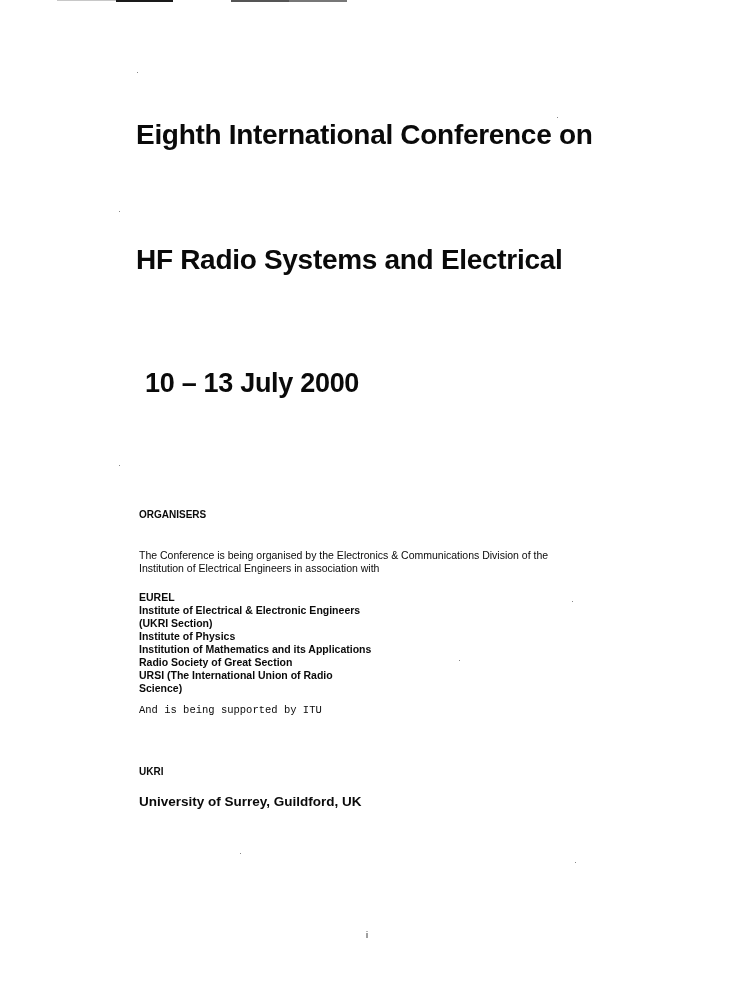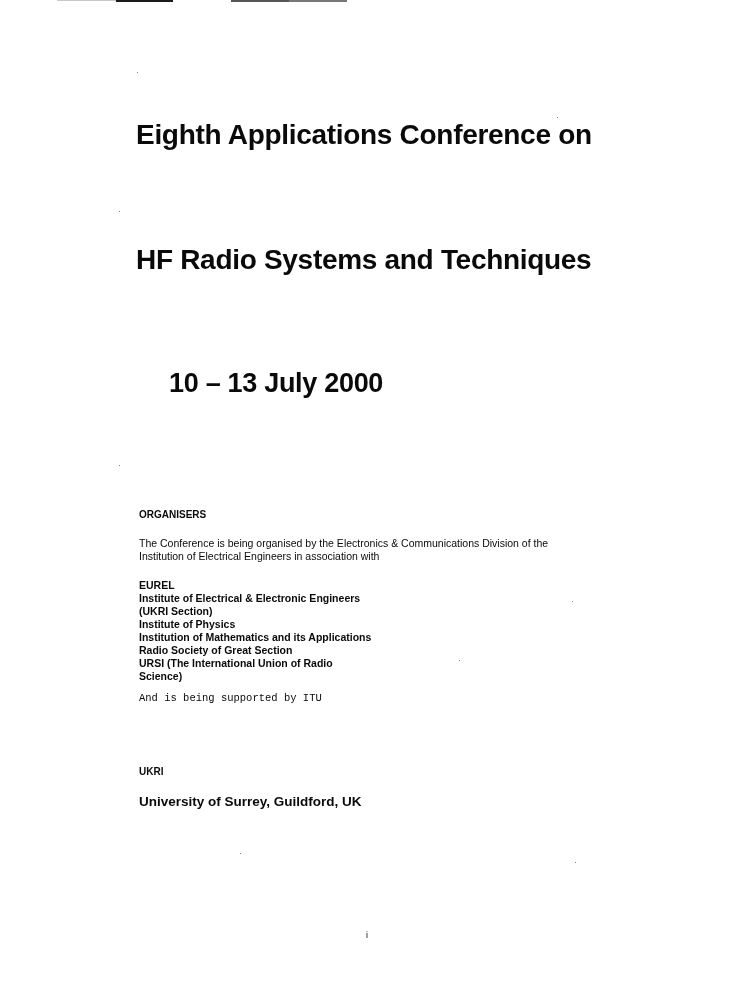--- a/index.html
+++ b/index.html
@@ -35,38 +35,39 @@
     .title-line {
       position: absolute;
       left: 136px;
       font-weight: bold;
       font-size: 28px;
       letter-spacing: -0.3px;
       white-space: nowrap;
     }
     #title1 { top: 119px; }
     #title2 { top: 244px; }
-    #dates { top: 368px; left: 145px; font-size: 27px; margin-left: 24px; }
+    #dates { top: 368px; left: 145px; font-size: 27px; }
 
     .section-heading {
       position: absolute;
       left: 139px;
       font-weight: bold;
       font-size: 10px;
       white-space: nowrap;
     }
     #org-heading { top: 509px; }
     #venue-heading { top: 766px; }
 
     .body-text {
       position: absolute;
       left: 139px;
       font-size: 10.5px;
       line-height: 13px;
       white-space: nowrap;
+      margin-top: 12px;
     }
     #org-intro { top: 537px; width: 440px; white-space: normal; }
     #org-list { top: 579px; }
     #org-list div { height: 13px; font-weight: bold; }
     #support { top: 692px; font-family: Liberation Mono, monospace; }
 
     #venue-value {
       position: absolute;
       left: 139px;
       top: 794px;
@@ -93,22 +94,22 @@
 
 <div class="speck" style="left:137px;top:72px;"></div>
 <div class="speck" style="left:119px;top:211px;"></div>
 <div class="speck" style="left:119px;top:465px;"></div>
 <div class="speck" style="left:572px;top:601px;"></div>
 <div class="speck" style="left:459px;top:660px;"></div>
 <div class="speck" style="left:557px;top:117px;"></div>
 <div class="speck" style="left:240px;top:853px;"></div>
 <div class="speck" style="left:575px;top:862px;"></div>
 
-<div id="title1" class="title-line">Eighth Applications Conference on</div>
-<div id="title2" class="title-line">HF Radio Systems and Techniques</div>
+<div id="title1" class="title-line">Eighth International Conference on</div>
+<div id="title2" class="title-line">HF Radio Systems and Electrical</div>
 <div id="dates" class="title-line">10 – 13 July 2000</div>
 
 <div id="org-heading" class="section-heading">ORGANISERS</div>
 <div id="org-intro" class="body-text">The Conference is being organised by the Electronics &amp; Communications Division of the Institution of Electrical Engineers in association with</div>
 
 <div id="org-list" class="body-text">
   <div>EUREL</div>
   <div>Institute of Electrical &amp; Electronic Engineers</div>
   <div>(UKRI Section)</div>
   <div>Institute of Physics</div>

